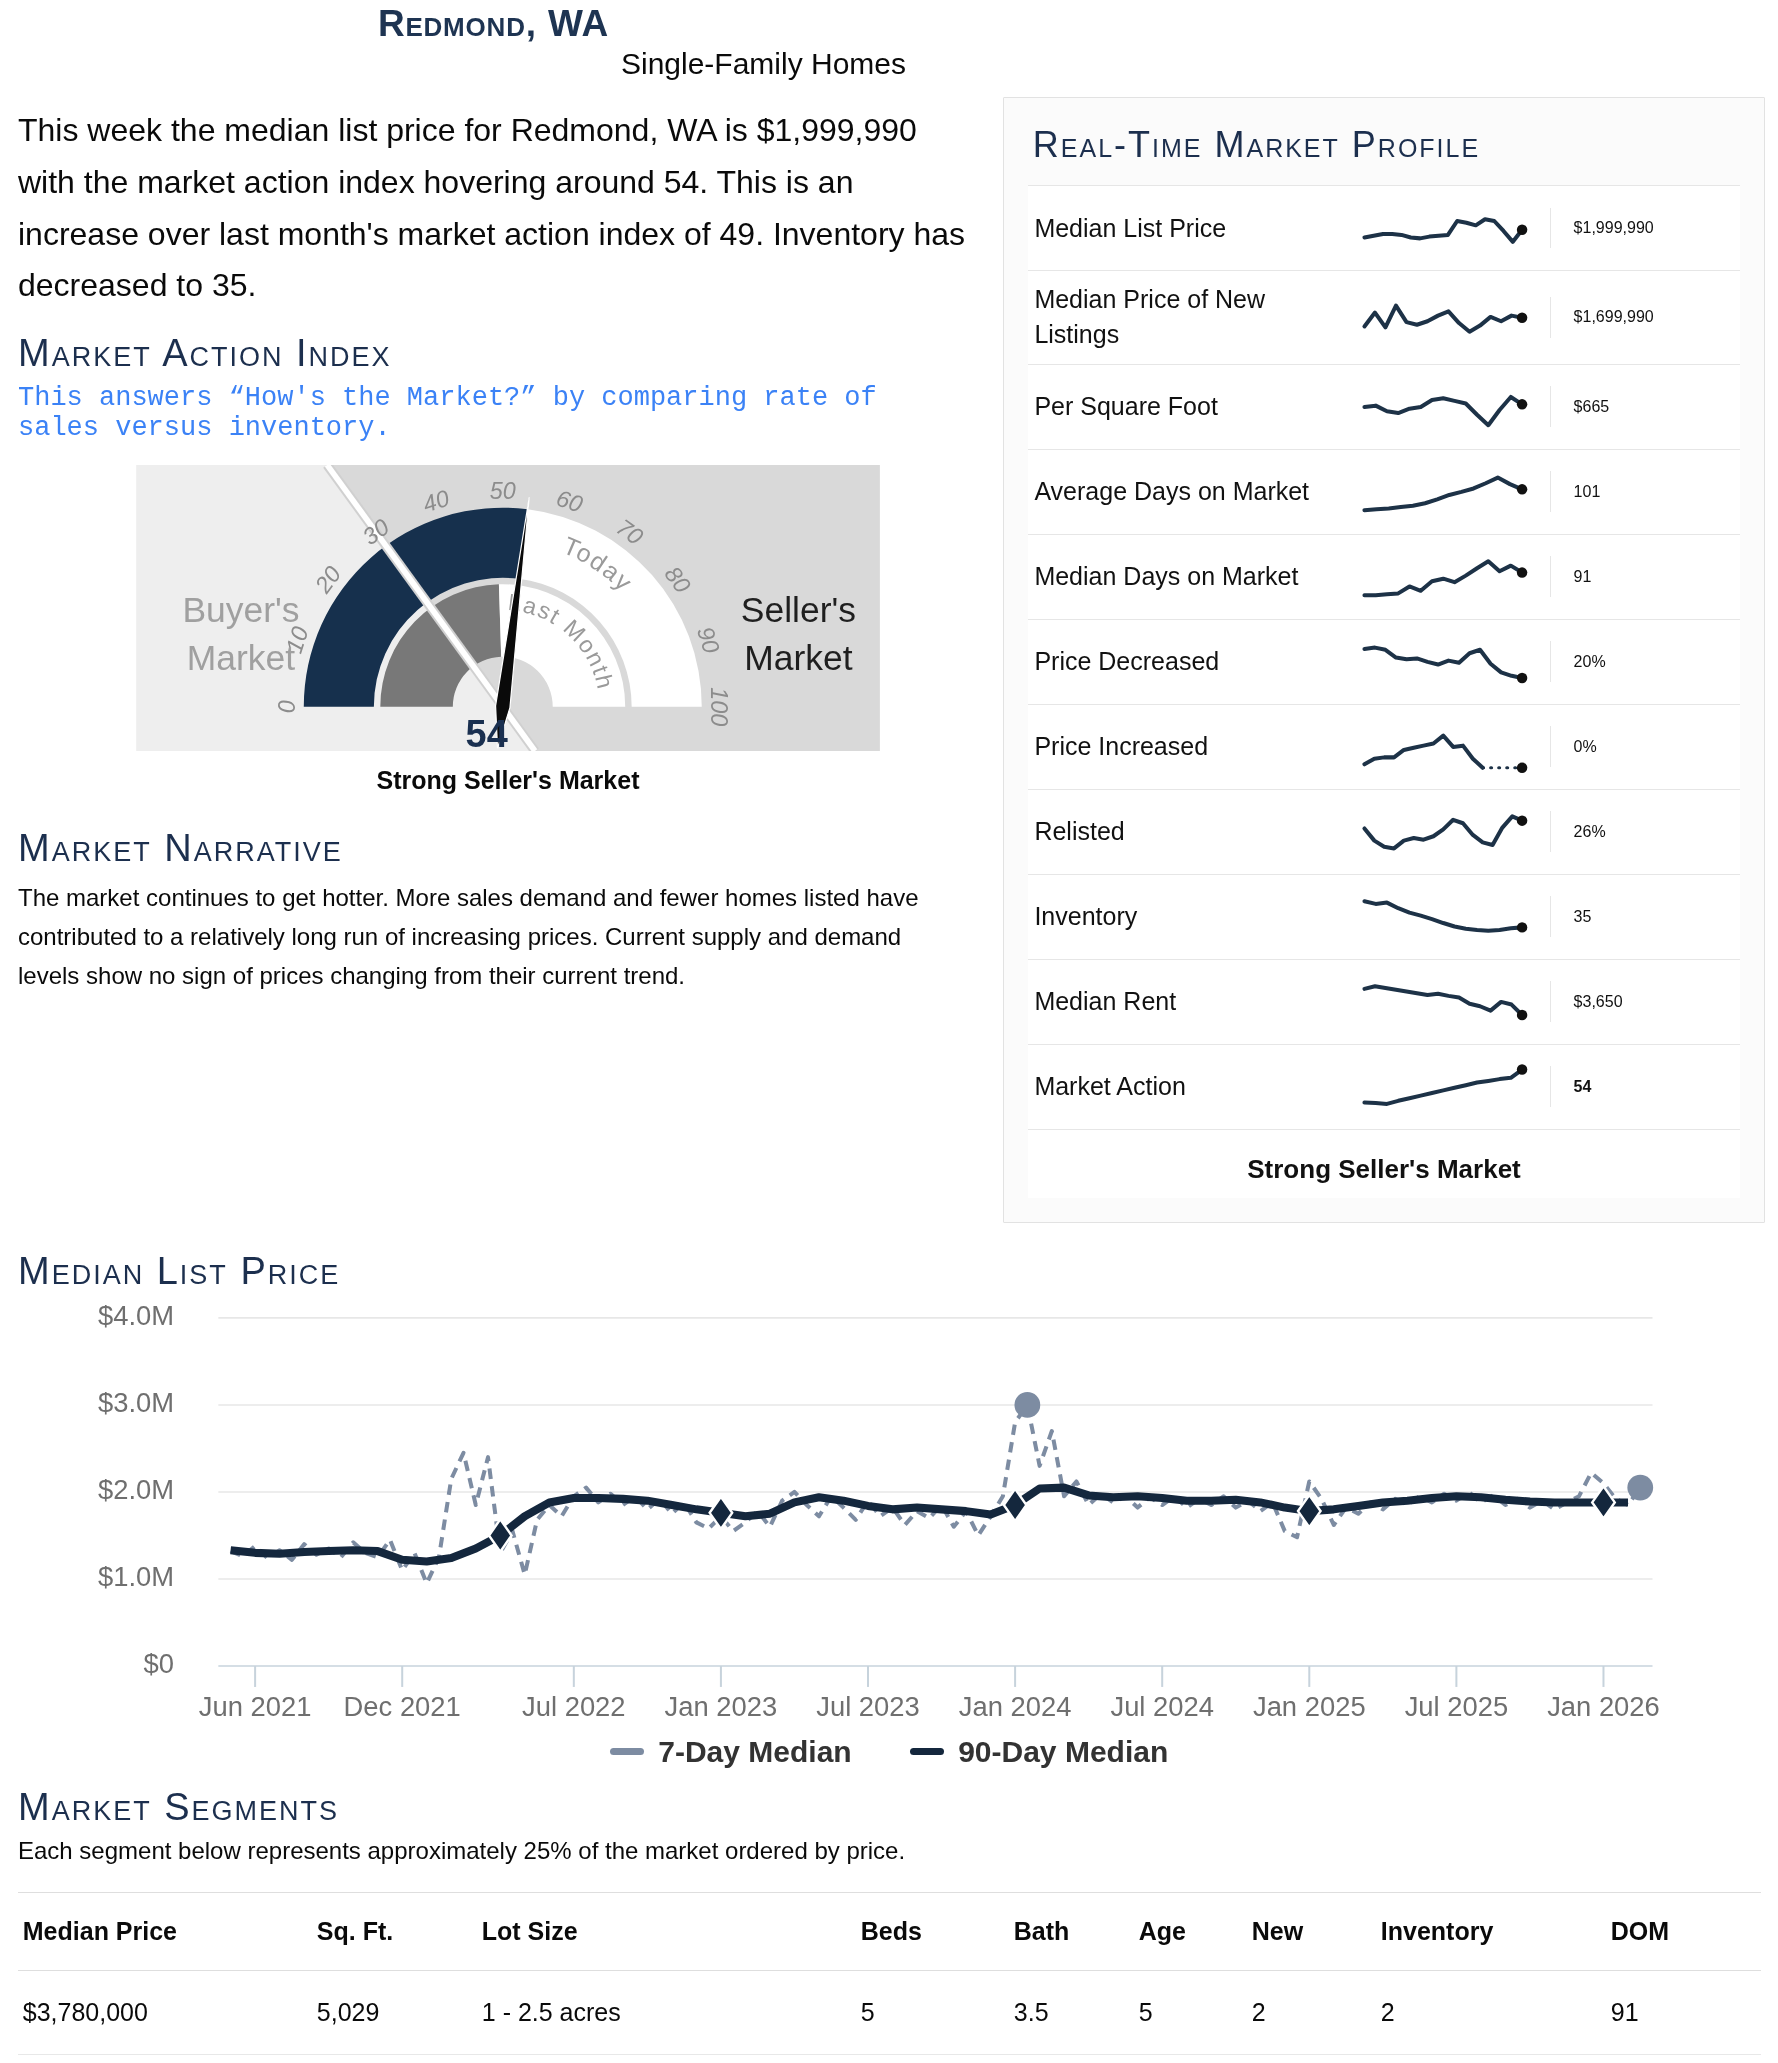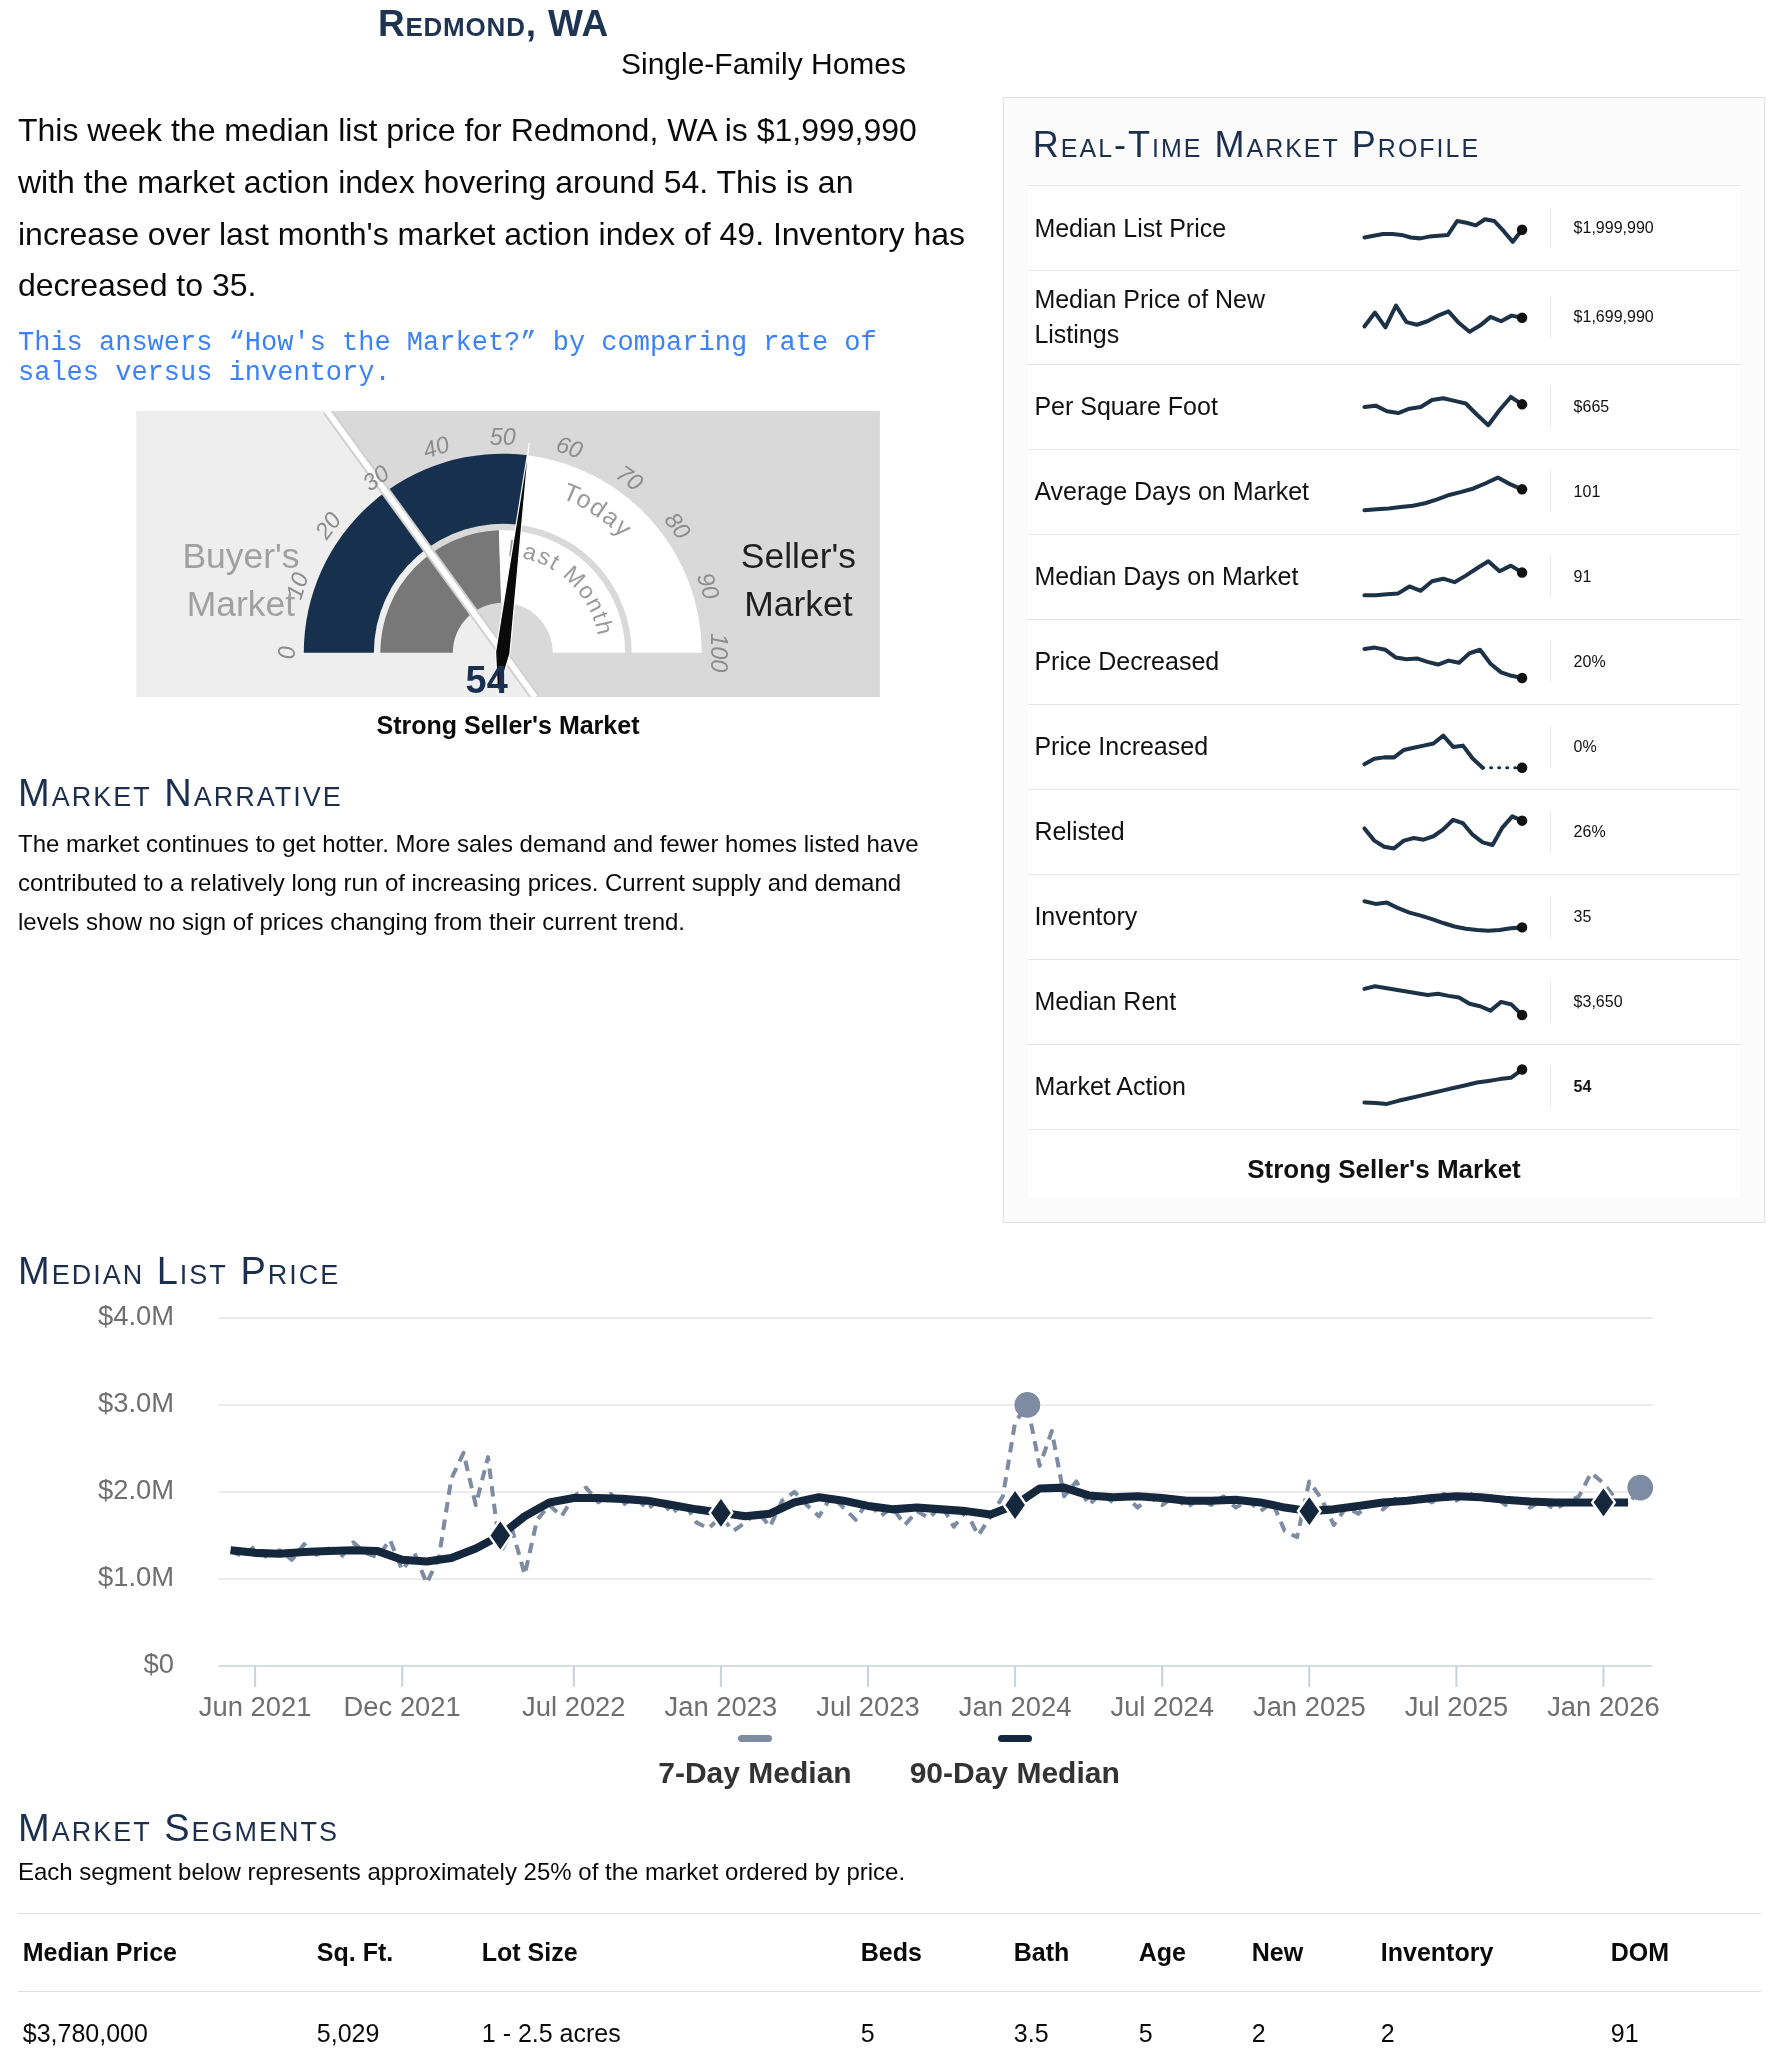--- a/index.html
+++ b/index.html
@@ -40,21 +40,21 @@
   .profile-row .p-label{width:322px;flex:0 0 auto;font-size:25px;line-height:1.4;padding:11.3px 8px 11.3px 6.4px;box-sizing:border-box;}
   .profile-row .p-spark{width:200px;flex:0 0 auto;display:flex;align-items:center;justify-content:center;}
   .profile-row .p-value{flex:1 1 auto;border-left:1.6px solid #e6e6e6;padding:11.3px 0 11.3px 22.6px;font-size:16px;}
   .profile-row.bold-value .p-value{font-weight:700;}
   .profile-footer{background:#fff;text-align:center;font-size:26px;font-weight:700;padding:24px 0 13px 0;}
 
   
   .chart-section{padding:0 18px;}
   .chart-section h2.section{margin-top:27px;}
   .legend{display:flex;justify-content:center;gap:58px;margin-top:8px;}
-  .legend-item{display:flex;align-items:center;gap:14.5px;font-size:30px;font-weight:700;color:#333;flex-direction:column;}
+  .legend-item{display:flex;align-items:center;gap:14.5px;font-size:30px;font-weight:700;color:#333;}
   .legend-swatch{width:34px;height:7.3px;border-radius:4px;display:inline-block;}
 
   
   .segments-section{padding:0 18px;}
   .segments-section h2.section{margin-top:17px;}
   .segments-desc{font-size:24px;margin:6.4px 0 27px 0;color:#0a0a0a;}
   table.segments{width:1743px;border-collapse:collapse;}
   table.segments th{
     text-align:left;font-size:25px;font-weight:700;color:#0a0a0a;
     border-top:1.6px solid #dedede;border-bottom:1.6px solid #dedede;padding:24px 4.8px;
@@ -65,20 +65,21 @@
 <body>
 
 <div class="top-header">
   <div class="city-title">Redmond, WA</div>
   <div class="page-subtitle">Single-Family Homes</div>
 </div>
 
 <div class="columns">
   <div class="left-col">
     <p class="intro">This week the median list price for Redmond, WA is $1,999,990 with the market action index hovering around 54. This is an increase over last month's market action index of 49. Inventory has decreased to 35.</p>
+    <h2 class="section">Market Action Index</h2>
     <p class="mai-subtitle">This answers “How's the Market?” by comparing rate of sales versus inventory.</p>
     <div class="gauge-wrap">
       <svg id="gauge" width="744" height="286" viewBox="0 0 923 355">
           <rect x="0" y="0" width="923" height="355" fill="#eeeeee"></rect>
           <polygon points="236.9316713994925,-0.14530491310551952 923,0 923,355 494.96939715588815,355.0131556174964" fill="#d9d9d9"></polygon>
           <path d="M 208 299.99999999999994 A 247 247 0 0 1 485.9573086903832 54.94766877532396 L 475.0533173702887 141.26164778968354 A 160 160 0 0 0 295 300 Z" fill="#16304d"></path>
           <path d="M 485.9573086903832 54.94766877532396 A 247 247 0 0 1 702 300 L 615 300 A 160 160 0 0 0 475.0533173702887 141.26164778968354 Z" fill="#ffffff"></path>
           <path d="M 303 300 A 152 152 0 0 1 450.2255646201245 148.07500282440878 L 453.05253293715606 238.03059325732465 A 62 62 0 0 0 393 300 Z" fill="#787878"></path>
           <path d="M 450.2255646201245 148.07500282440878 A 152 152 0 0 1 607 300 L 517 300 A 62 62 0 0 0 453.05253293715606 238.03059325732465 Z" fill="#ffffff"></path>
           <line x1="236.9316713994925" y1="-0.14530491310551952" x2="494.96939715588815" y2="355.0131556174964" stroke="#d0d0d0" stroke-width="12"></line>

